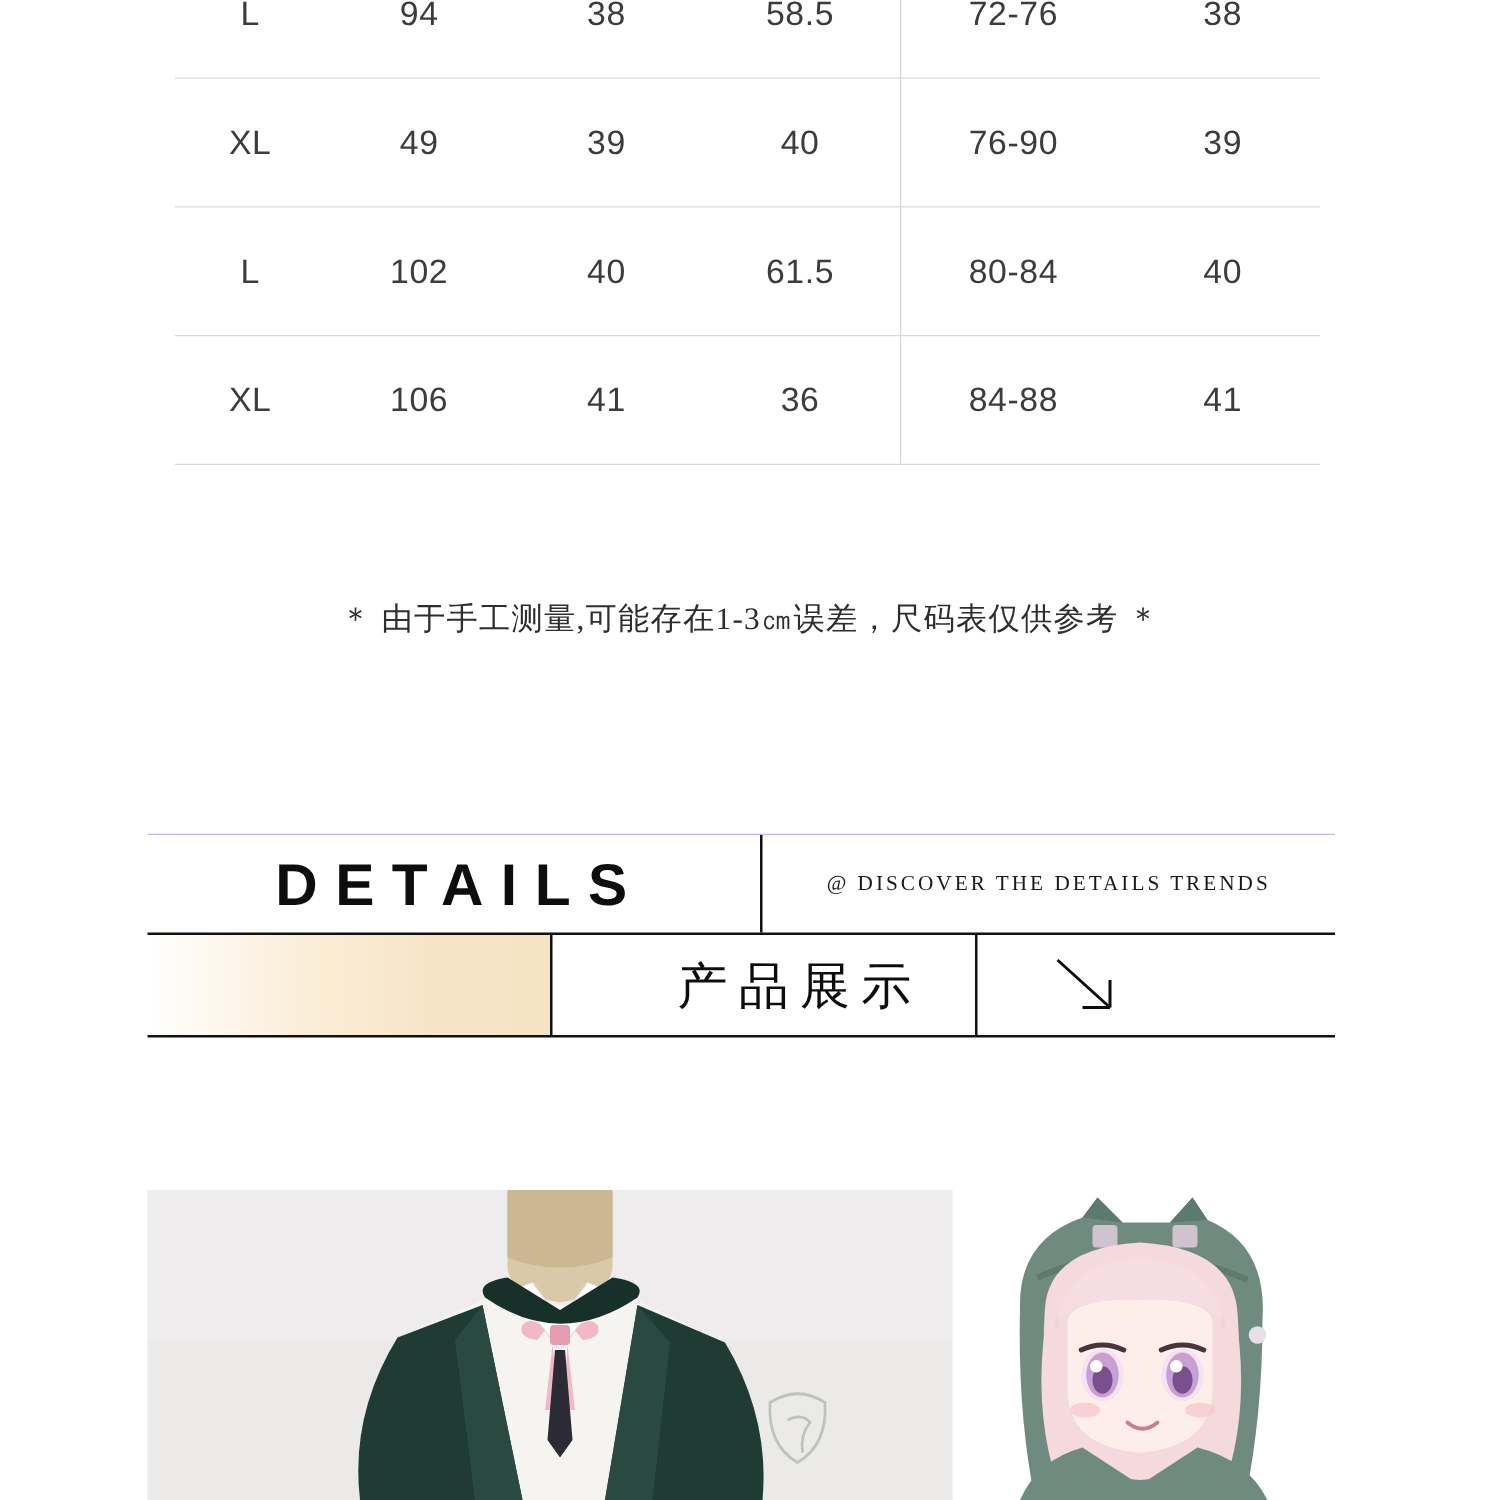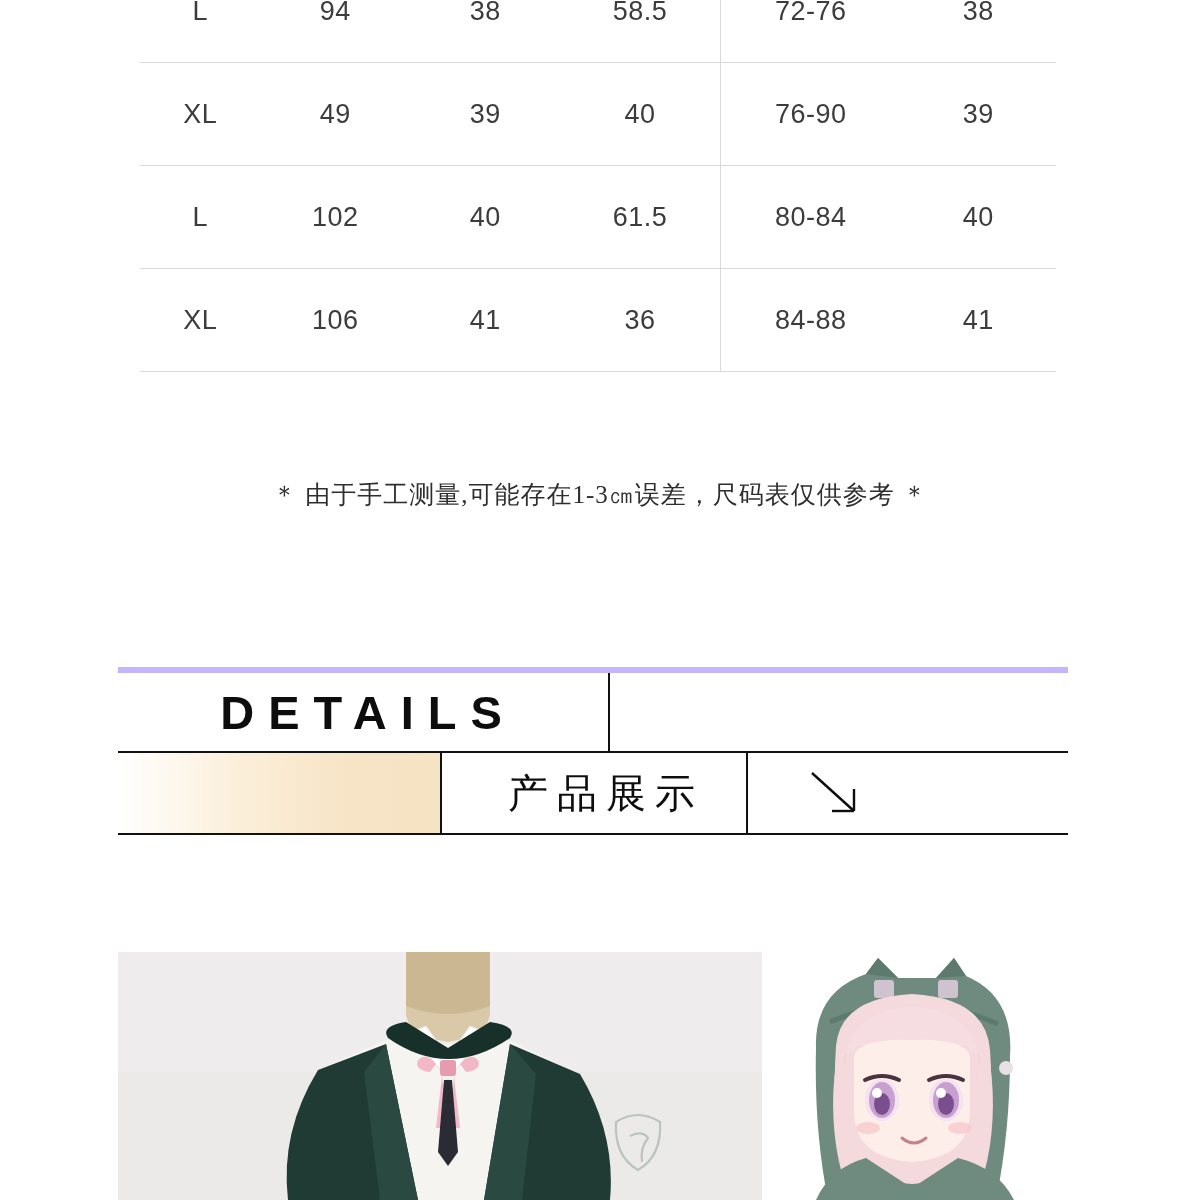--- a/index.html
+++ b/index.html
@@ -69,21 +69,21 @@
   
   .details-block {
     position: absolute;
     left: 118px;
     top: 667px;
     width: 950px;
   }
   .details-row1 {
     display: flex;
     height: 78px;
-    border-top: 6px solid #c4b5fd;
+    border-top: 1px solid #c4b5fd;
     border-bottom: 2px solid #111111;
     text-align: right;
   }
   .details-title {
     width: 492px;
     border-right: 2px solid #111111;
     display: flex;
     align-items: center;
     justify-content: center;
     font-size: 47px;
@@ -119,20 +119,21 @@
     border-right: 2px solid #111111;
     display: flex;
     align-items: center;
     justify-content: center;
     font-size: 40px;
     letter-spacing: 9px;
     color: #0d0d0d;
     font-family: "DejaVu Sans", sans-serif;
     padding-left: 24px;
     box-sizing: border-box;
+    margin-left: 34px;
   }
   .details-arrow {
     flex: 1;
     display: flex;
     align-items: center;
     justify-content: flex-start;
     padding-left: 58px;
   }
   .details-arrow svg { display: block; }
 
@@ -198,20 +199,21 @@
         </tr>
       </tbody>
     </table>
   </div>
 
   <div class="measure-note">＊ 由于手工测量,可能存在1-3㎝误差，尺码表仅供参考 ＊</div>
 
   <div class="details-block">
     <div class="details-row1">
       <div class="details-title">DETAILS</div>
+      <div class="details-sub">@ DISCOVER THE DETAILS TRENDS</div>
     </div>
     <div class="details-row2">
       <div class="details-swatch"></div>
       <div class="details-cn">产品展示</div>
       <div class="details-arrow">
         <svg width="58" height="52" viewBox="0 0 58 52" fill="none" stroke="#0d0d0d" stroke-width="2.4">
           <line x1="6" y1="6" x2="48" y2="44"></line>
           <line x1="48" y1="44" x2="48" y2="22"></line>
           <line x1="48" y1="44" x2="26" y2="44"></line>
         </svg>

